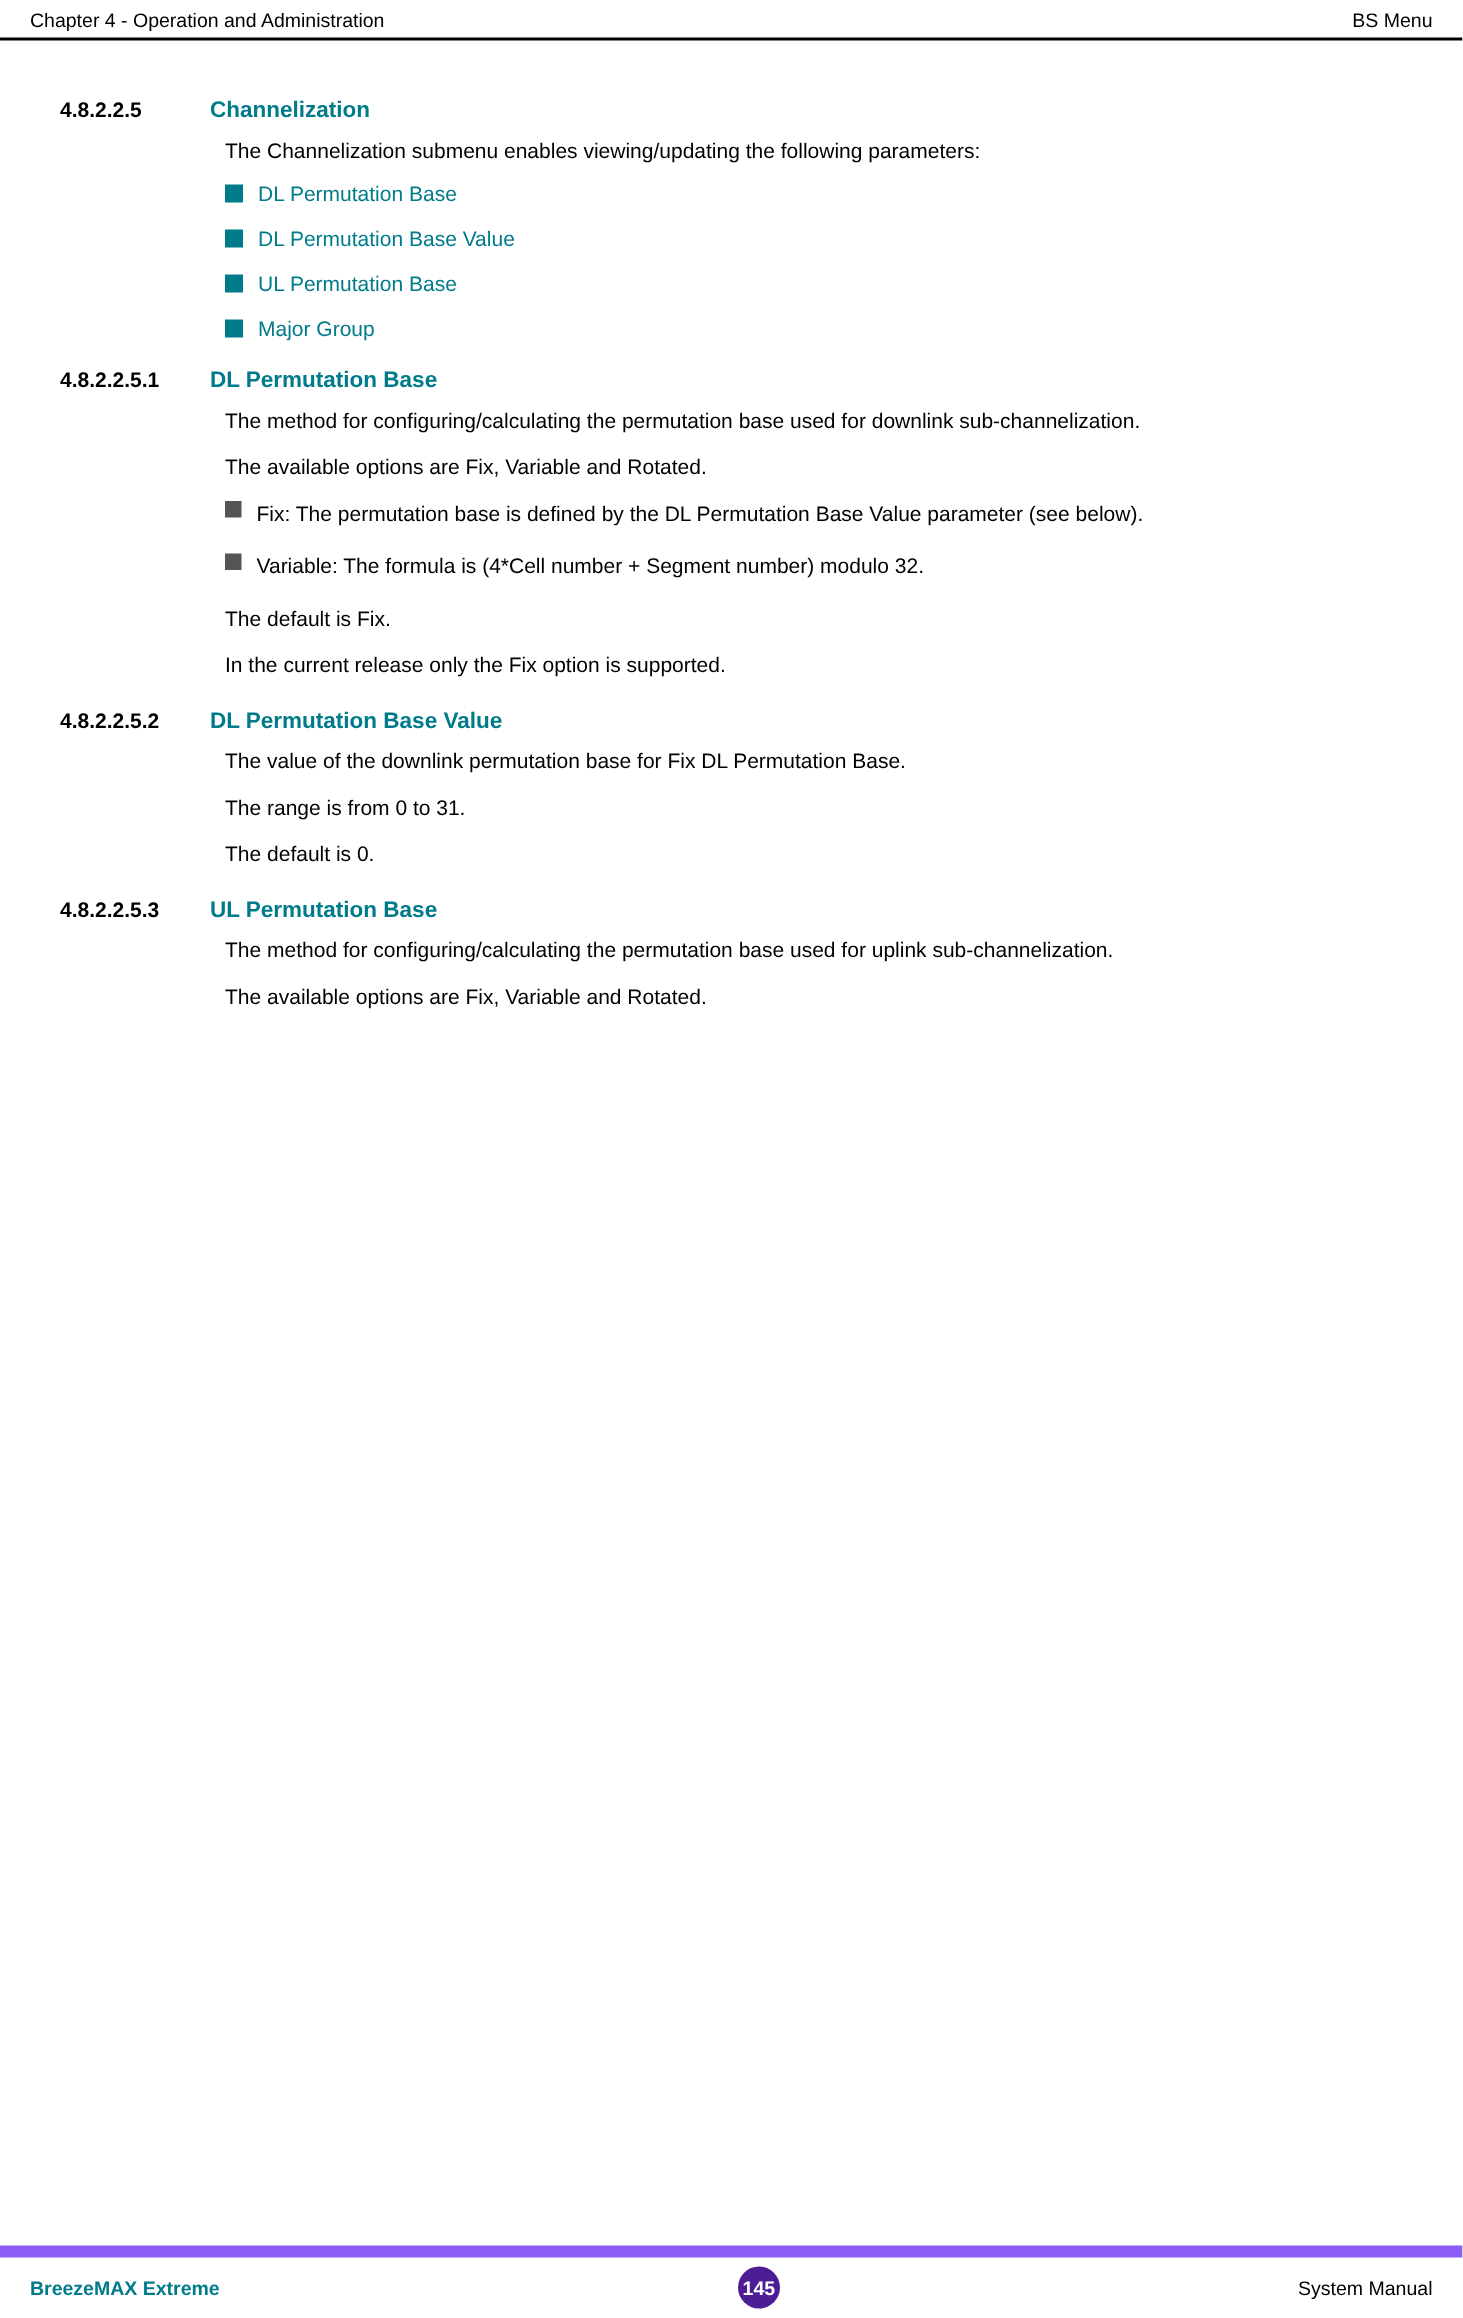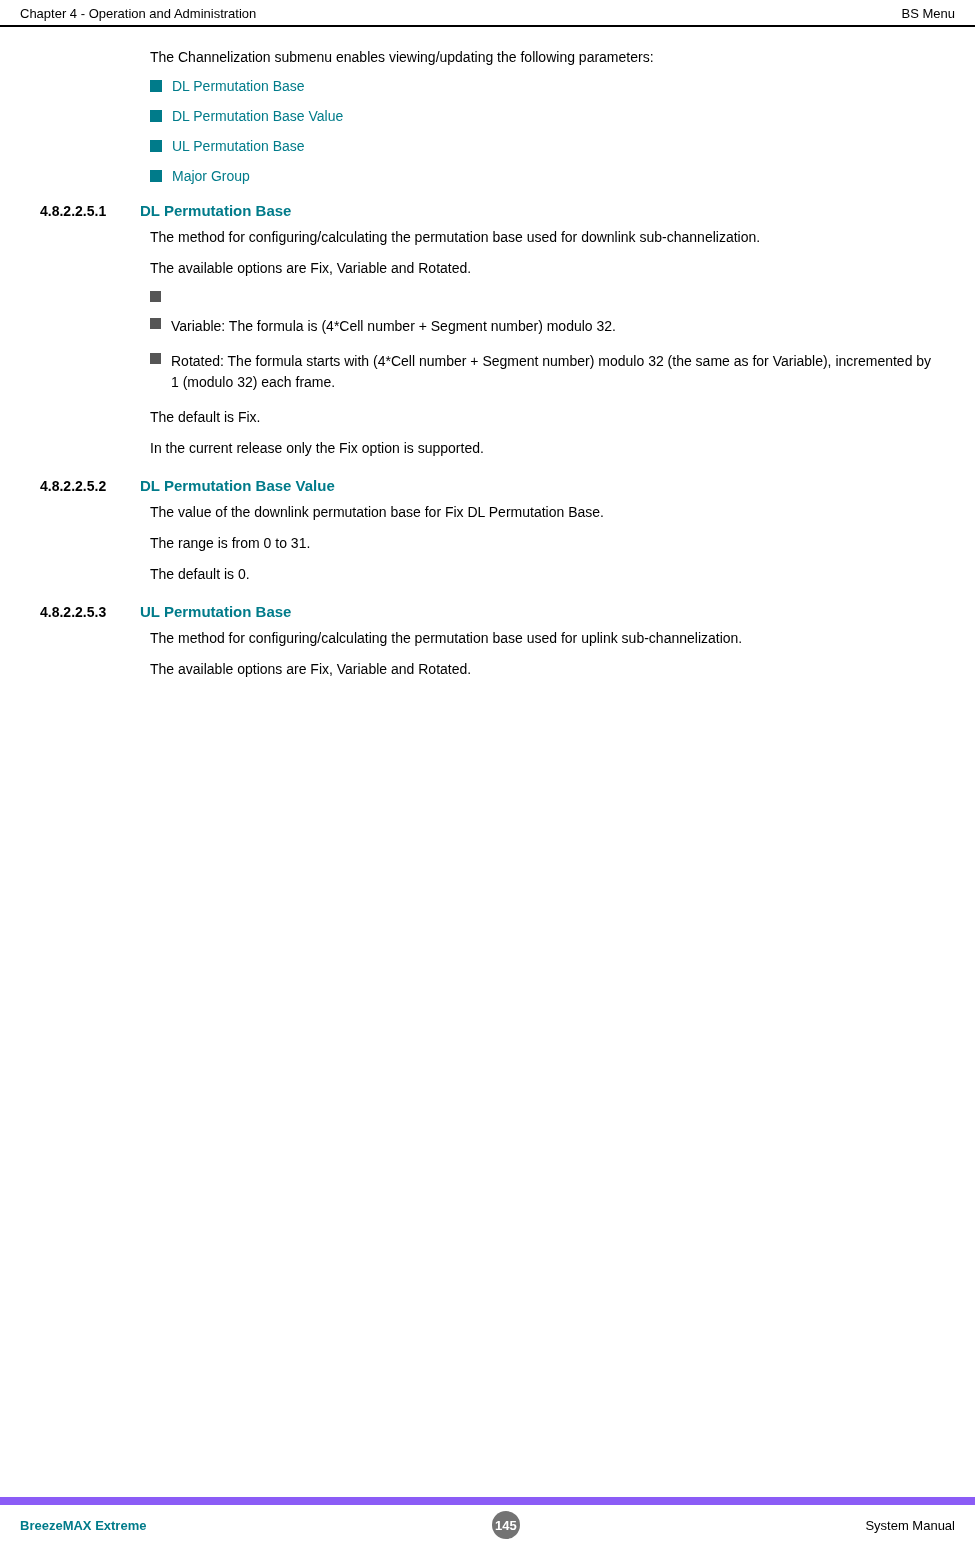--- a/index.html
+++ b/index.html
@@ -121,21 +121,21 @@
       border-top: 8px solid #8b5cf6;
       padding: 6px 20px;
       margin-top: auto;
     }
     .footer-left {
       font-size: 13px;
       color: #007b8a;
       font-weight: bold;
     }
     .footer-center {
-      background: #737373;
+      background: #4c1d95;
       color: #fff;
       border-radius: 50%;
       width: 28px;
       height: 28px;
       display: flex;
       align-items: center;
       justify-content: center;
       font-size: 13px;
       font-weight: bold;
     }
@@ -149,20 +149,24 @@
 
 <div class="page">
 
   <div class="header">
     <span class="header-left">Chapter 4 - Operation and Administration</span>
     <span class="header-right">BS Menu</span>
   </div>
 
   <div class="content">
 
+    <div class="section-heading">
+      <span class="section-number">4.8.2.2.5</span>
+      <span class="section-title">Channelization</span>
+    </div>
     <div class="body-text">The Channelization submenu enables viewing/updating the following parameters:</div>
 
     <div class="bullet-list">
       <div class="bullet-item">
         <span class="bullet-square"></span>
         <span class="bullet-item-text">DL Permutation Base</span>
       </div>
       <div class="bullet-item">
         <span class="bullet-square"></span>
         <span class="bullet-item-text">DL Permutation Base Value</span>
@@ -180,28 +184,25 @@
     <div class="section-heading">
       <span class="section-number">4.8.2.2.5.1</span>
       <span class="section-title">DL Permutation Base</span>
     </div>
     <div class="body-text">The method for configuring/calculating the permutation base used for downlink sub-channelization.</div>
     <div class="body-text">The available options are Fix, Variable and Rotated.</div>
 
     <div class="sub-bullet-list">
       <div class="sub-bullet-item">
         <span class="bullet-square-sm"></span>
+        <span class="sub-bullet-item-text">Fix: The permutation base is defined by the DL Permutation Base Value parameter (see below).</span>
       </div>
       <div class="sub-bullet-item">
         <span class="bullet-square-sm"></span>
         <span class="sub-bullet-item-text">Variable: The formula is (4*Cell number + Segment number) modulo 32.</span>
-      </div>
-      <div class="sub-bullet-item">
-        <span class="bullet-square-sm"></span>
-        <span class="sub-bullet-item-text">Rotated: The formula starts with (4*Cell number + Segment number) modulo 32 (the same as for Variable), incremented by 1 (modulo 32) each frame.</span>
       </div>
     </div>
 
     <div class="body-text">The default is Fix.</div>
     <div class="body-text">In the current release only the Fix option is supported.</div>
 
     <div class="section-heading">
       <span class="section-number">4.8.2.2.5.2</span>
       <span class="section-title">DL Permutation Base Value</span>
     </div>

